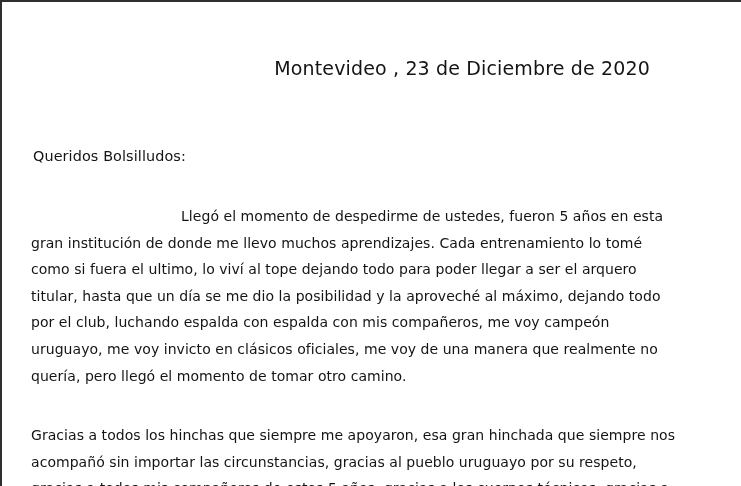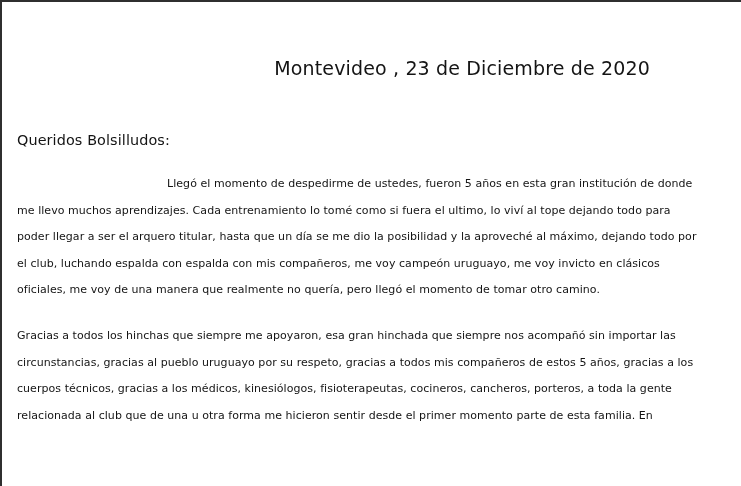--- a/index.html
+++ b/index.html
@@ -50,30 +50,30 @@
     margin: 0;
     padding-top: 57px;
     text-align: right;
     font-size: 19px;
     line-height: 1.2;
     letter-spacing: 0.15px;
     color: #141414;
     padding-right: 48px;
   }
   .salutation {
-    margin: 0;
+    margin: 16px;
     padding-top: 52px;
     font-size: 14.4px;
     line-height: 1.2;
     letter-spacing: 0.1px;
     color: #141414;
   }
   .body-para {
-    margin: 0;
-    font-size: 11px;
+    margin: 14px;
+    font-size: 14px;
     line-height: 26.6px;
     letter-spacing: 0.05px;
     color: #141414;
     text-align: left;
   }
   .para-1 {
     padding-top: 22px;
     text-indent: 150px;
   }
   .para-2 {

